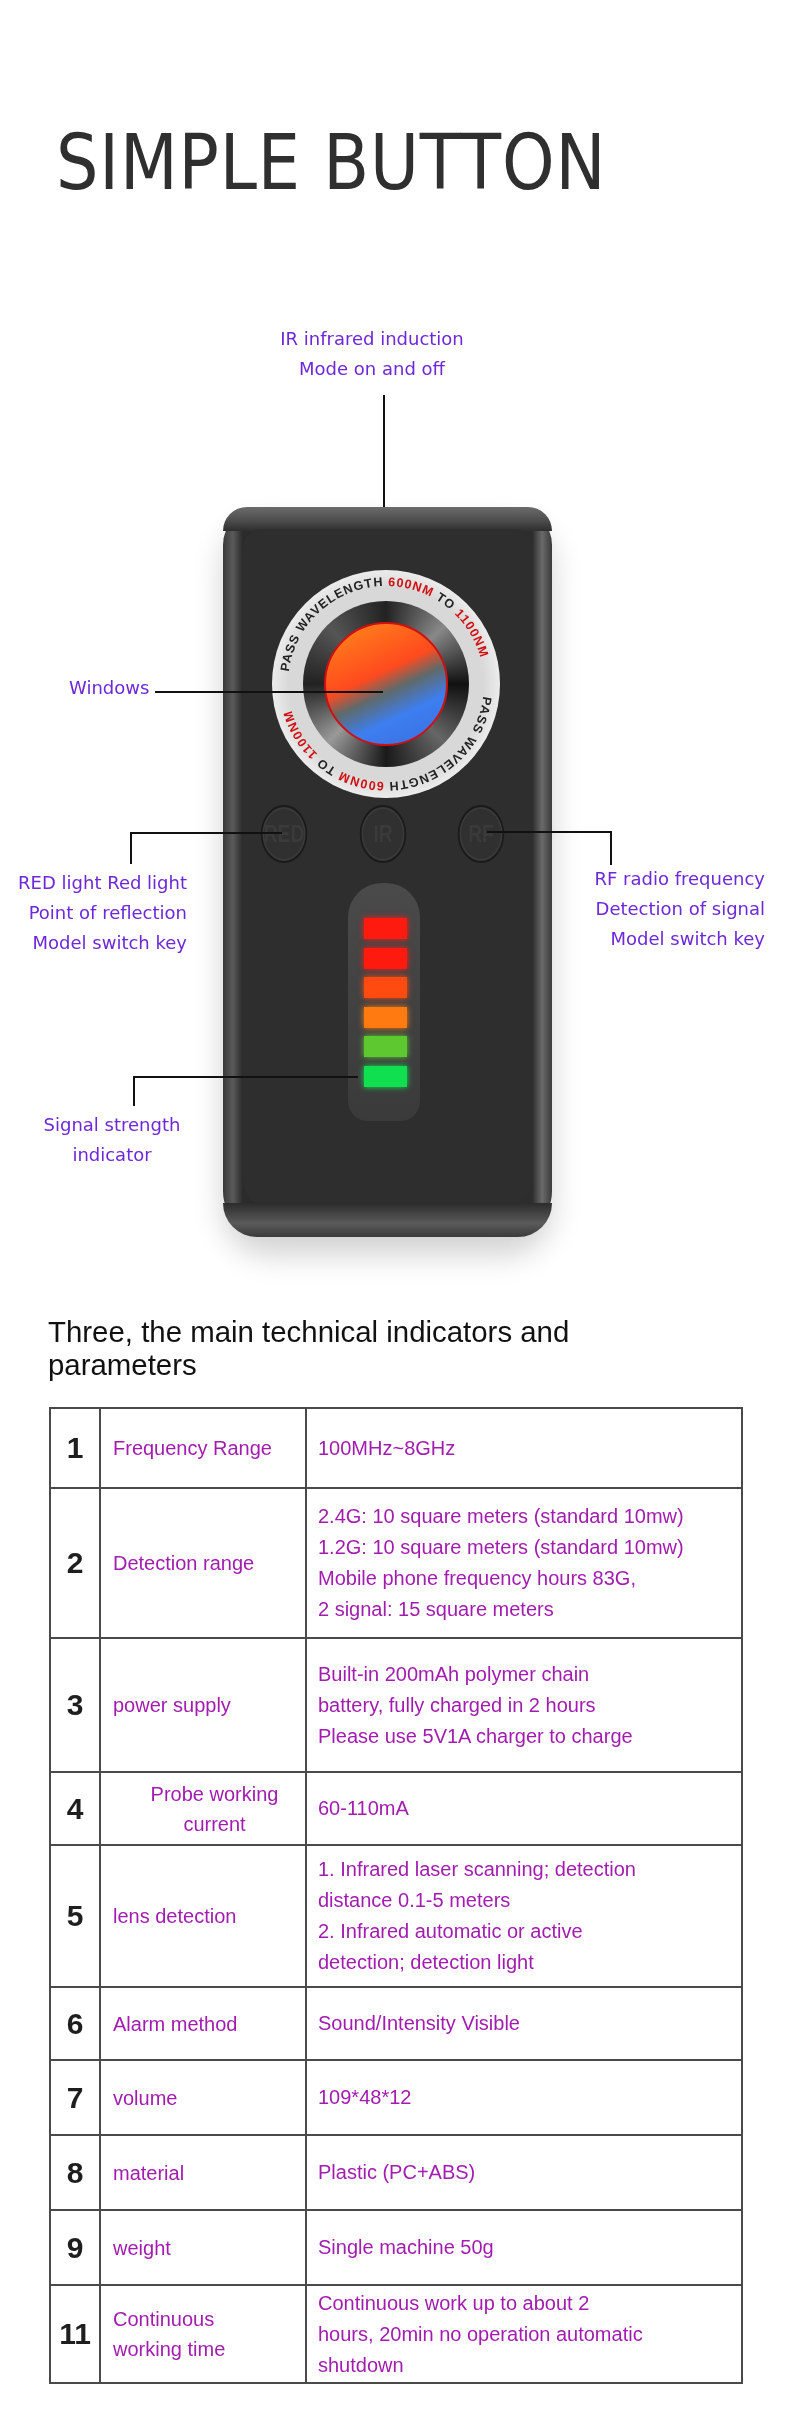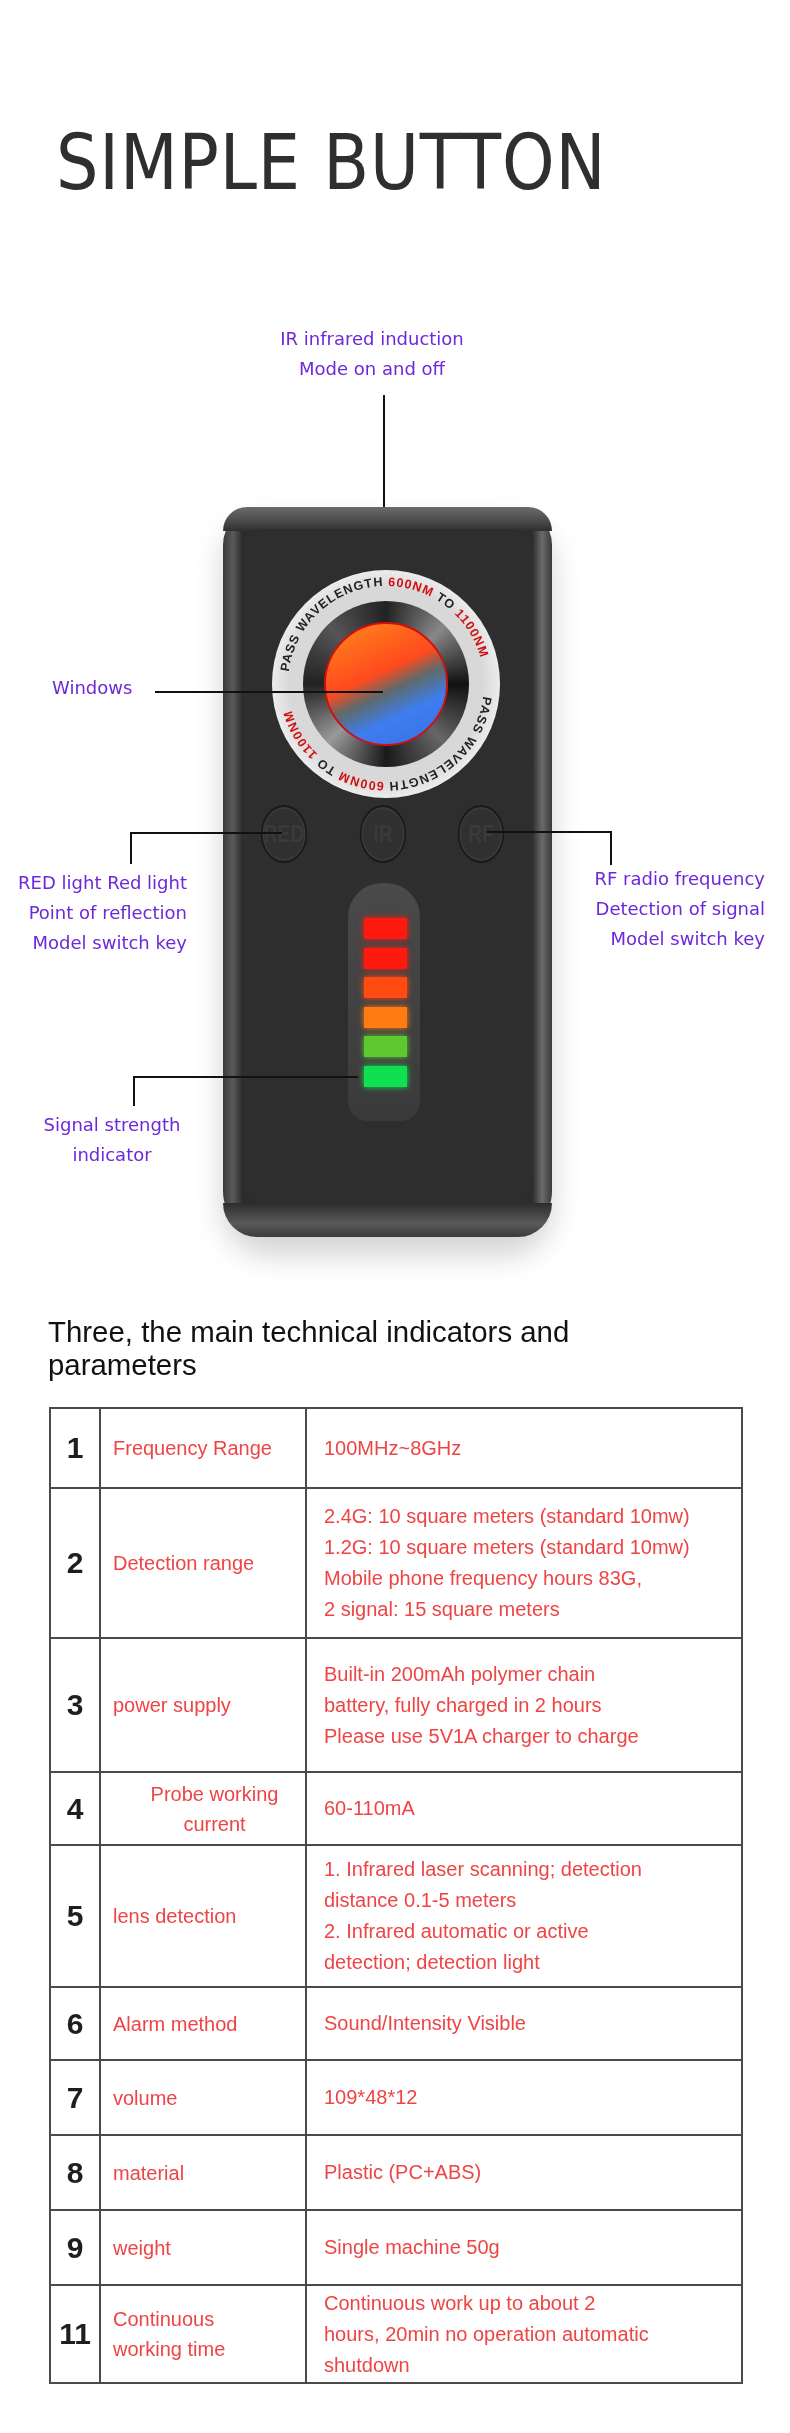--- a/index.html
+++ b/index.html
@@ -81,26 +81,26 @@
   .section-title {
     position: absolute; left: 48px; top: 1315px; width: 640px;
     font-family: "Liberation Sans", sans-serif; font-size: 30px; line-height: 33px;
     color: #111; transform: scaleX(0.98); transform-origin: left;
   }
   .spec-table {
     position: absolute; left: 49px; top: 1407px; width: 444px;
     border-collapse: collapse; width: 694px;
   }
   .spec-table td {
-    border: 2px solid #4a4a4a; font-family: "Liberation Sans", sans-serif; color: #ef4444;
+    border: 2px solid #4a4a4a; font-family: "Liberation Sans", sans-serif; color: #a21caf;
     vertical-align: middle;
   }
   .spec-table td.num { width: 50px; text-align: center; font-size: 30px; font-weight: 600; color: #1e1e1e; }
   .spec-table td.name { width: 206px; font-size: 20px; padding-left: 12px; line-height: 30px; }
-  .spec-table td.val { font-size: 20px; padding-left: 17px; line-height: 31px; }
+  .spec-table td.val { font-size: 20px; padding-left: 11px; line-height: 31px; }
   .val-line { display: block; }
 </style>
 </head>
 <body>
 
 <div class="hero-title">SIMPLE BUTTON</div>
 
 <div class="callout center" style="left:262px; top:324px; width:220px;">
   <div>IR infrared induction</div>
   <div>Mode on and off</div>
@@ -121,21 +121,21 @@
   <text font-family="Liberation Sans, sans-serif" font-size="12.5" font-weight="bold" letter-spacing="1" fill="#222">
     <textPath href="#ringPath" startOffset="2%">PASS WAVELENGTH <tspan fill="#d01010">600NM</tspan> TO <tspan fill="#d01010">1100NM</tspan></textPath>
   </text>
   <text font-family="Liberation Sans, sans-serif" font-size="12.5" font-weight="bold" letter-spacing="1" fill="#222">
     <textPath href="#ringPath" startOffset="52%">PASS WAVELENGTH <tspan fill="#d01010">600NM</tspan> TO <tspan fill="#d01010">1100NM</tspan></textPath>
   </text>
 </svg>
 <div class="lens-bezel"></div>
 <div class="lens-glass"></div>
 
-<div class="callout" style="left:52px; top:673px;">
+<div class="callout" style="left:69px; top:673px;">
   <div>Windows</div>
 </div>
 <div class="line" style="left:155px; top:691px; width:228px; height:1.5px;"></div>
 
 <div class="btn-round" style="left:255px; top:805px;">RED</div>
 <div class="btn-round" style="left:354px; top:805px;">IR</div>
 <div class="btn-round" style="left:452px; top:805px;">RF</div>
 
 <div class="line" style="left:130px; top:832px; width:152px; height:1.5px;"></div>
 <div class="line" style="left:130px; top:832px; width:1.5px; height:32px;"></div>

